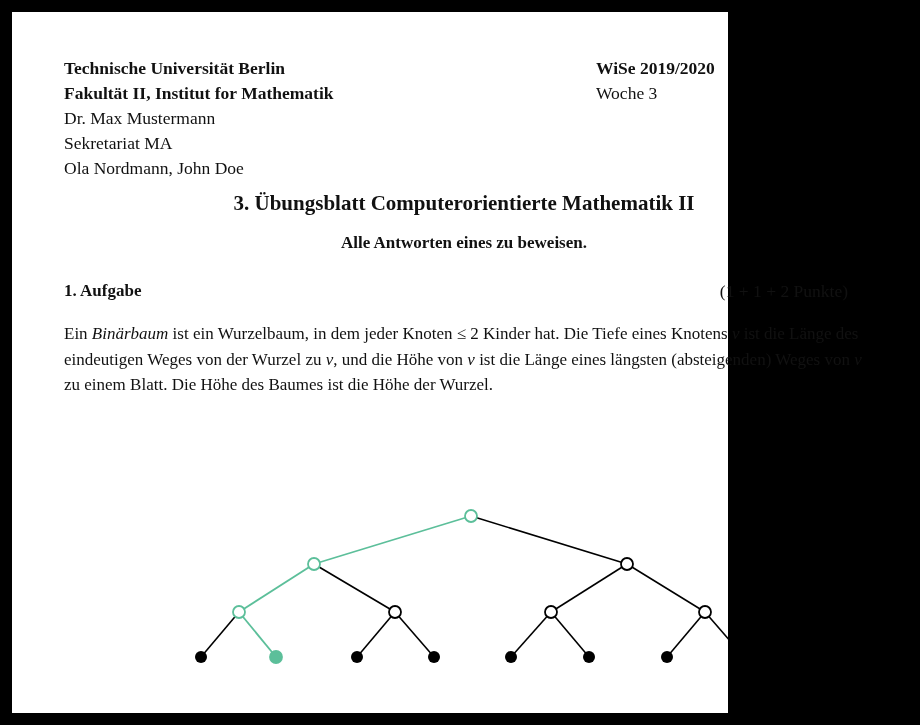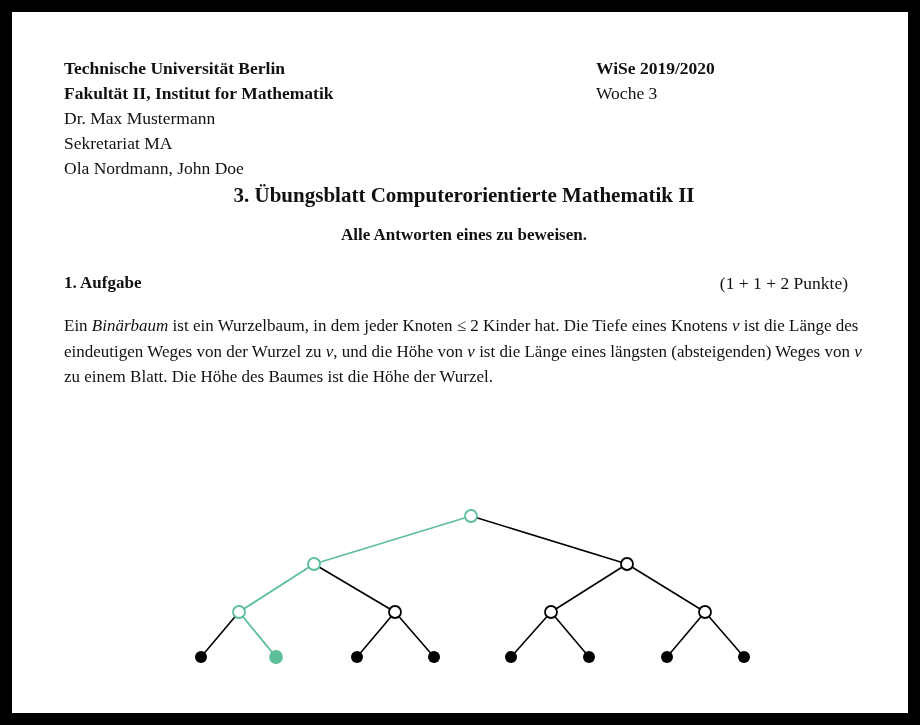--- a/index.html
+++ b/index.html
@@ -10,21 +10,21 @@
   body {
     width: 920px;
     height: 725px;
     overflow: hidden;
     font-family: "Liberation Serif", serif;
   }
   .page {
     position: absolute;
     left: 12px;
     top: 12px;
-    width: 896px;
+    width: 716px;
     height: 701px;
     background: #ffffff;
   }
   .content {
     position: absolute;
     left: 52px;
     top: 44px;
     width: 800px;
   }
 
@@ -50,21 +50,21 @@
     line-height: 25px;
     color: #111111;
     white-space: nowrap;
   }
   .hl.bold {
     font-weight: bold;
   }
 
   
   .title-block {
-    margin-top: 0;
+    margin-top: 8px;
     text-align: center;
   }
   .doc-title {
     font-size: 21px;
     font-weight: bold;
     color: #111111;
     line-height: 30px;
   }
   .subtitle {
     margin-top: 13px;

